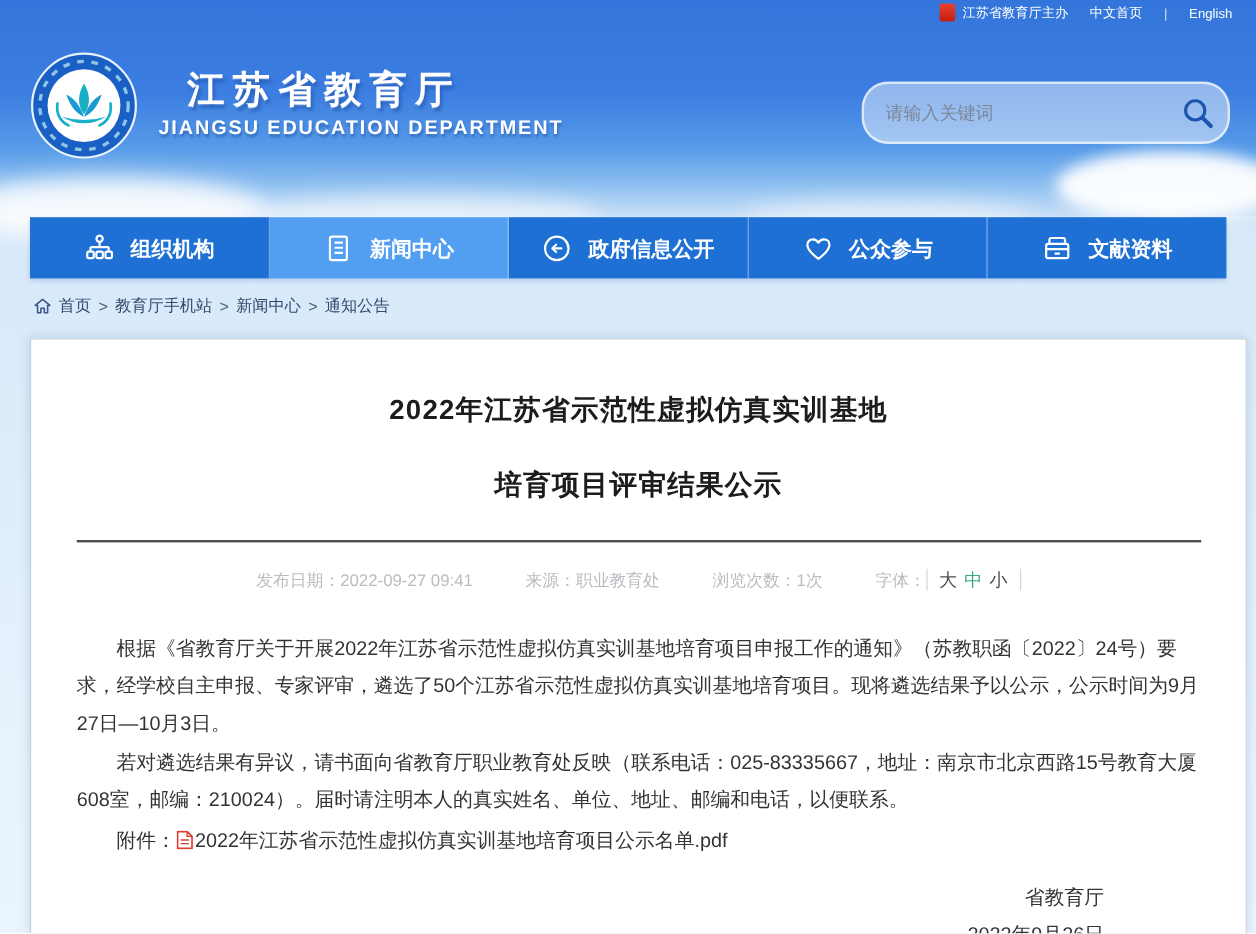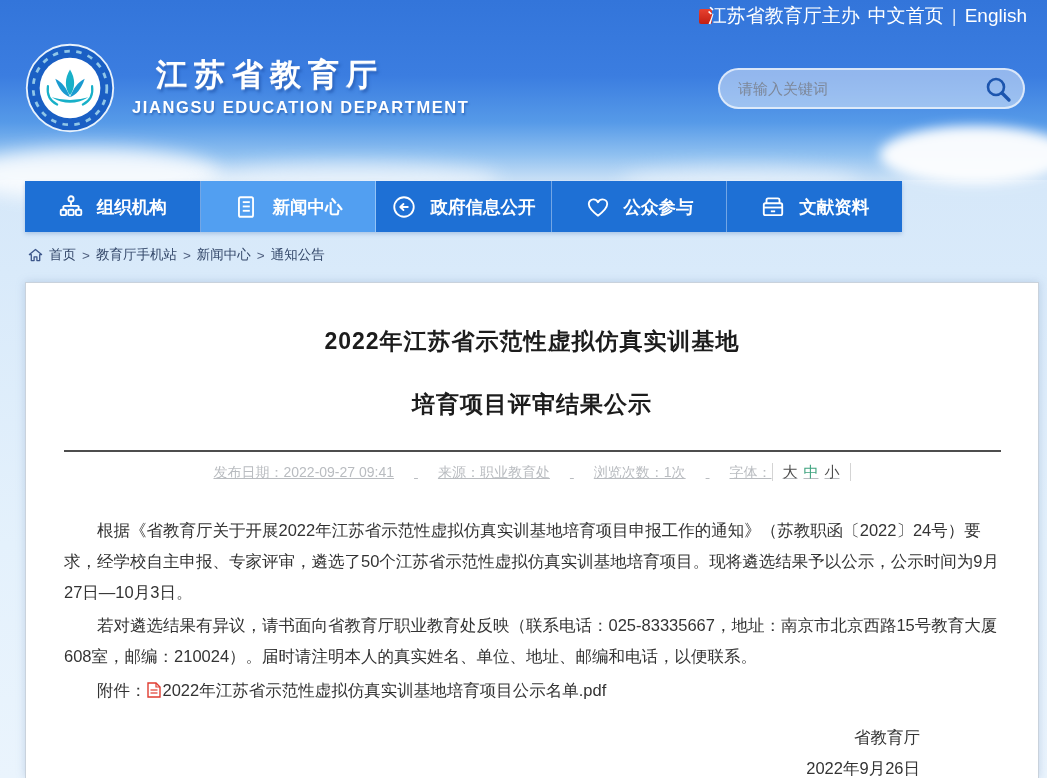--- a/index.html
+++ b/index.html
@@ -7,44 +7,44 @@
   body { font-family:"Liberation Sans","DejaVu Sans",sans-serif; overflow:hidden; }
 
   .page { position:relative; width:1047px; height:778px;
     background:linear-gradient(180deg,#cfe3f7 0%,#d9eafa 35%,#e4f1fc 70%,#eaf4fd 100%); overflow:hidden; }
 
   
   .header { position:absolute; left:0; top:0; width:1047px; height:180px;
     background:linear-gradient(180deg,#3375da 0%,#3b7de0 42%,#569ae8 68%,#8fc0f0 86%,#c9e0f6 100%); }
   .cloud { position:absolute; background:#fff; border-radius:50%; filter:blur(9px); }
 
-  .topbar { position:absolute; top:3px; right:20px; display:flex; align-items:center; gap:8px;
-    color:#fff; font-size:19px; z-index:5; }
+  .topbar { position:absolute; top:3px; right:20px; display:flex; align-items:flex-end; gap:18px;
+    color:#fff; font-size:11px; z-index:5; }
   .topbar .flag { width:13px; height:15px; background:linear-gradient(180deg,#e8412f,#c21f12); border-radius:2px; margin-right:-12px; }
   .topbar a { color:#fff; text-decoration:none; cursor:pointer; }
   .topbar .sep { color:#cfe0f5; }
 
   .logo-row { position:absolute; left:24px; top:42px; display:flex; align-items:center; z-index:4; cursor:pointer; }
   .logo-badge { width:92px; height:92px; flex:0 0 92px; }
   .logo-text { margin-left:16px; }
   .logo-title { color:#fff; font-size:31px; font-weight:bold; letter-spacing:7px; line-height:1.05;
     text-shadow:2px 3px 3px rgba(25,75,160,.55), 0 1px 0 rgba(255,255,255,.4);margin-left:24px; }
   .logo-sub { color:#fff; font-size:16.5px; font-weight:bold; letter-spacing:1.6px; margin-top:6px;
     text-shadow:1px 2px 2px rgba(25,75,160,.5); }
 
-  .search { position:absolute; top:68px; right:22px; width:307px; height:41px; z-index:5;
+  .search { position:absolute; top:68px; right:22px; width:307px; height:52px; z-index:5;
     background:rgba(255,255,255,.45); border:2px solid rgba(255,255,255,.65);
     border-radius:22px; display:flex; align-items:center; padding:0 10px 0 18px; }
   .search input { flex:1; border:none; outline:none; background:transparent; font-size:15px; color:#334;
     font-family:"Liberation Sans","DejaVu Sans",sans-serif; }
   .search input::placeholder { color:#7d8798; }
   .search-btn { width:30px; height:30px; border:none; background:transparent; cursor:pointer; padding:0; }
 
   
-  .nav { position:absolute; left:25px; top:181px; width:877px; height:51px; display:flex; z-index:6;
+  .nav { position:absolute; left:25px; top:181px; width:997px; height:51px; display:flex; z-index:6;
     box-shadow:0 2px 4px rgba(40,90,170,.25); }
   .nav-item { flex:1; background:#1e70d5; display:flex; align-items:center; justify-content:center;
     gap:13px; color:#fff; font-size:17.5px; font-weight:bold; cursor:pointer;
     border-right:1px solid rgba(255,255,255,.38); }
   .nav-item:last-child { border-right:none; }
   .nav-item.active { background:#529ff1; }
   .nav-item svg { display:block; }
 
   
   .breadcrumb { position:absolute; left:28px; top:246px; display:flex; align-items:center; gap:6px;
@@ -52,21 +52,21 @@
   .breadcrumb a { color:#35496b; text-decoration:none; cursor:pointer; }
   .breadcrumb .bc-sep { color:#516180; }
 
   
   .card { position:absolute; left:25px; top:282px; width:1014px; height:496px; background:#fff;
     border:1px solid #c9d2dc; border-bottom:none; box-shadow:0 0 8px rgba(120,150,190,.35); z-index:4; }
   .art-title { text-align:center; font-size:23px; font-weight:bold; color:#1c1c1c; letter-spacing:1px; }
   .art-title.l1 { margin-top:43px; }
   .art-title.l2 { margin-top:32px; }
   .title-rule { width:937px; height:2px; background:#4d4d4d; margin:30px auto 0 auto; }
-  .meta { margin-top:11px; text-align:center; font-size:14px; color:#b9bcc0;text-decoration:underline; }
+  .meta { margin-top:22px; text-align:center; font-size:14px; color:#b9bcc0; }
   .meta .chunk { margin:0 20px; }
   .font-sizes { border-left:1px solid #d4d4d4; border-right:1px solid #d4d4d4; padding:1px 7px; color:#4d4d4d; }
   .font-sizes .fs { cursor:pointer; margin:0 3px; font-size:15px; }
   .font-sizes .fs.mid { color:#3fa37f; }
 
   .art-body { padding:0 38px; margin-top:33px; font-size:16.5px; color:#333; line-height:31px; }
   .art-body p { text-indent:2em; margin-bottom:2px; }
   .attach-line { text-indent:2em; margin-top:3px; font-size:16.5px; color:#333; }
   .attach-link { color:#333; text-decoration:none; cursor:pointer; }
   .pdf-ico { display:inline-block; vertical-align:-2px; margin-right:2px; }

